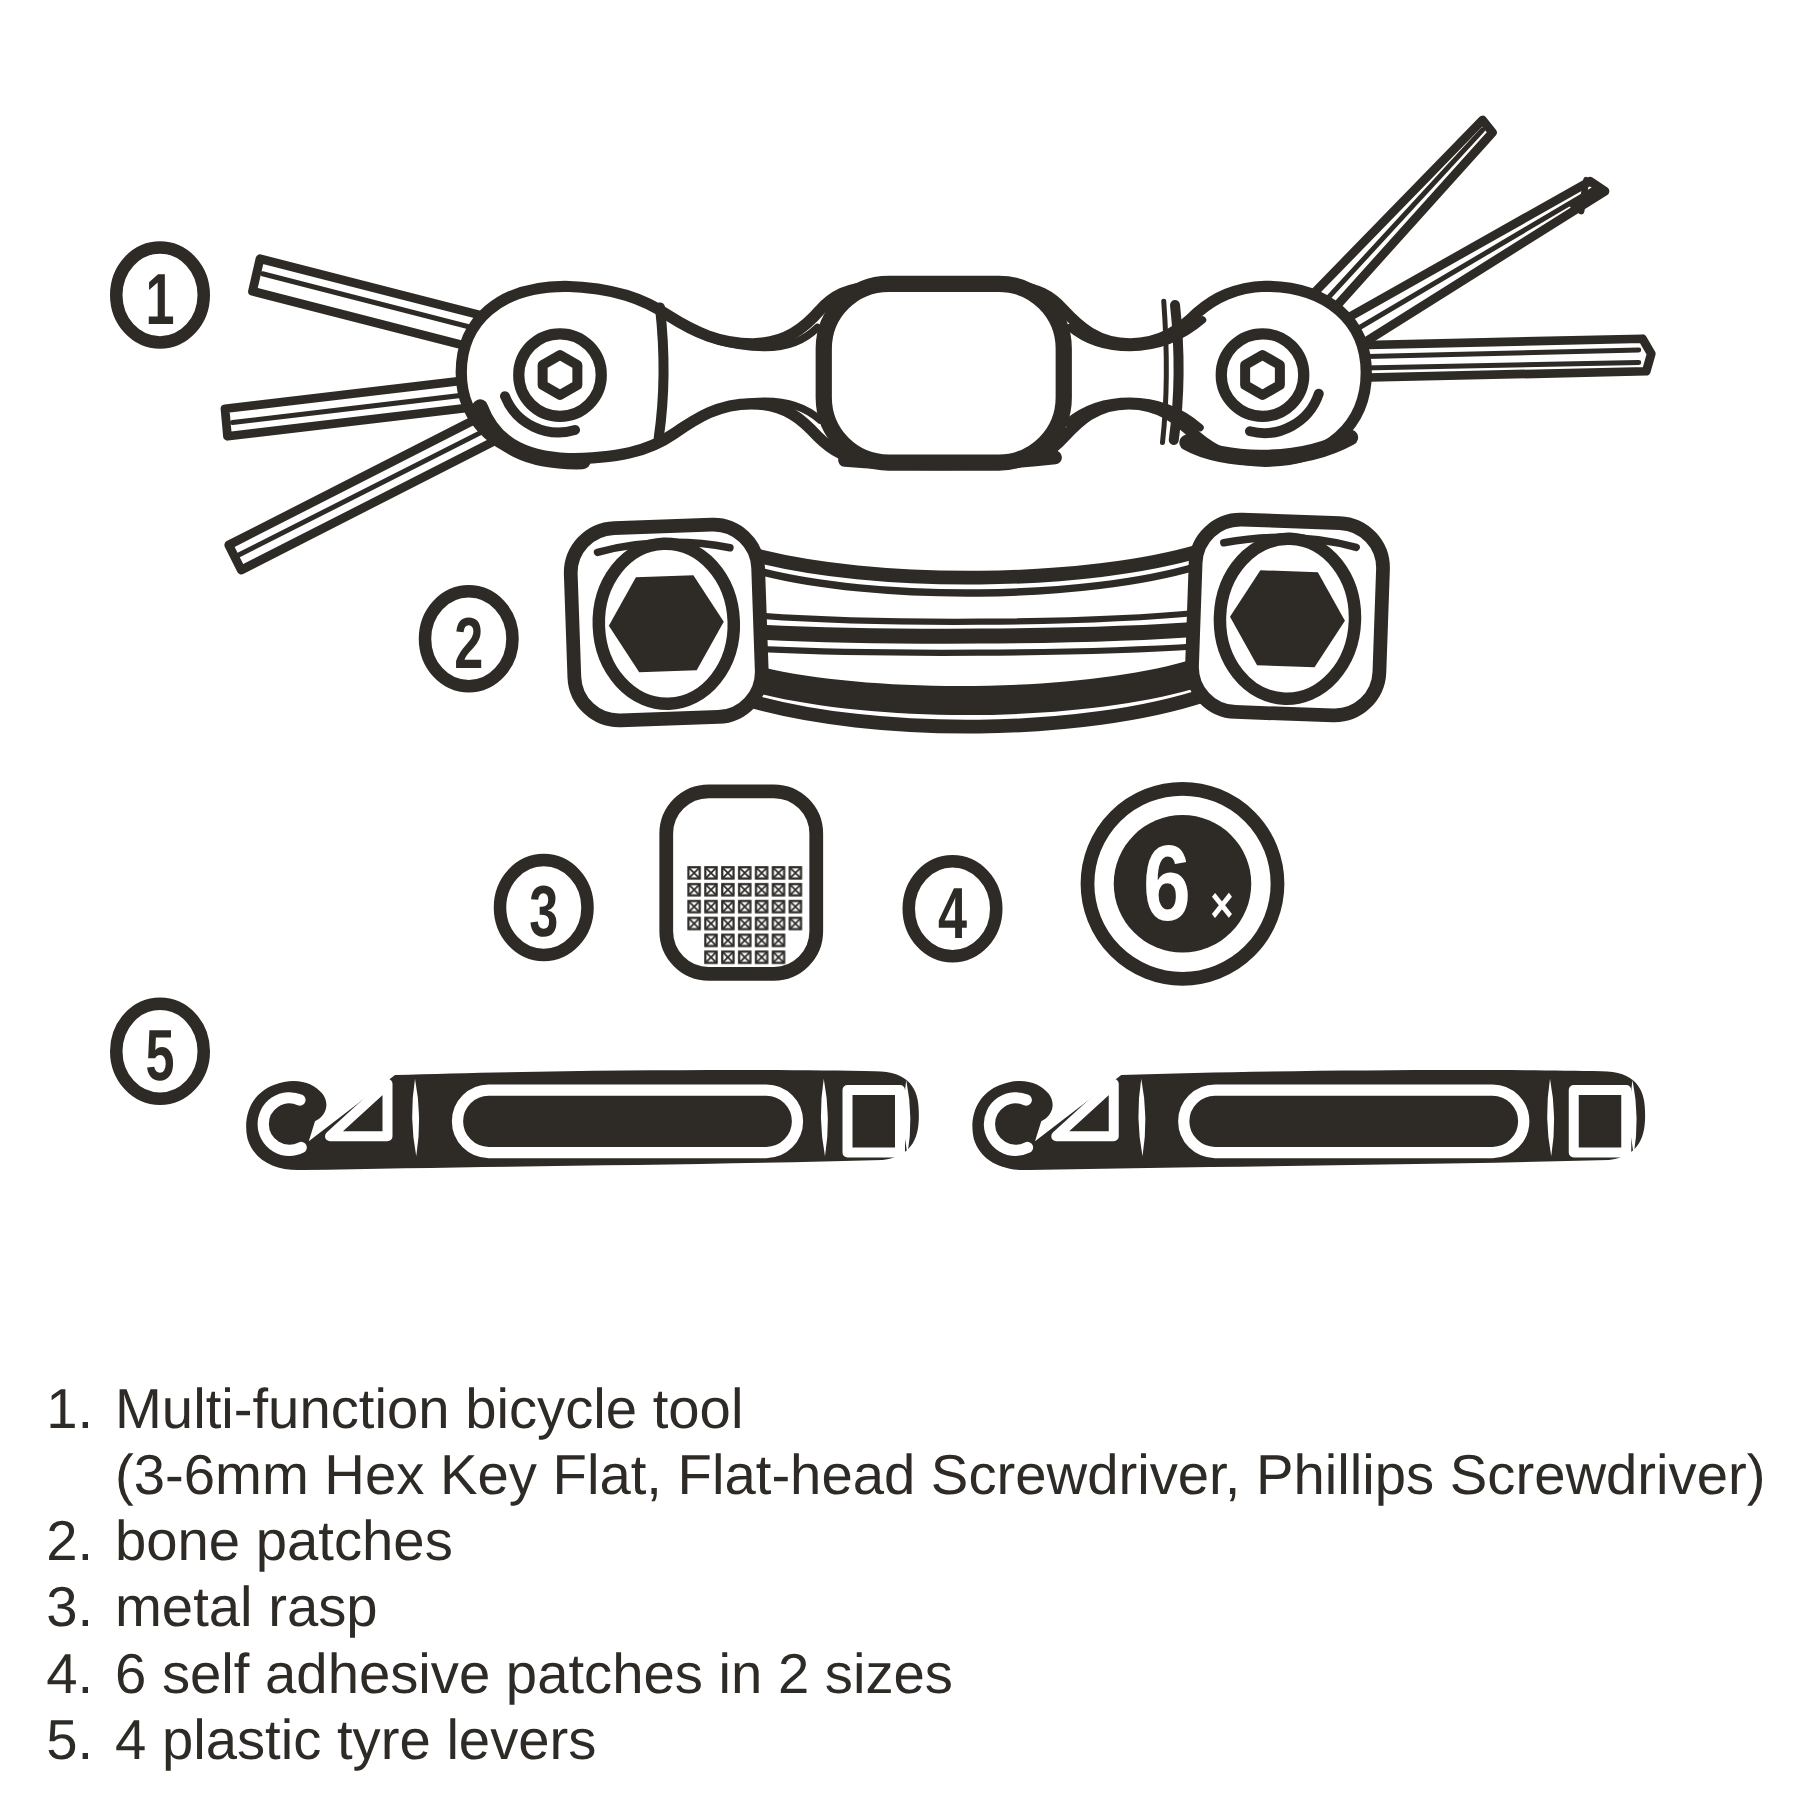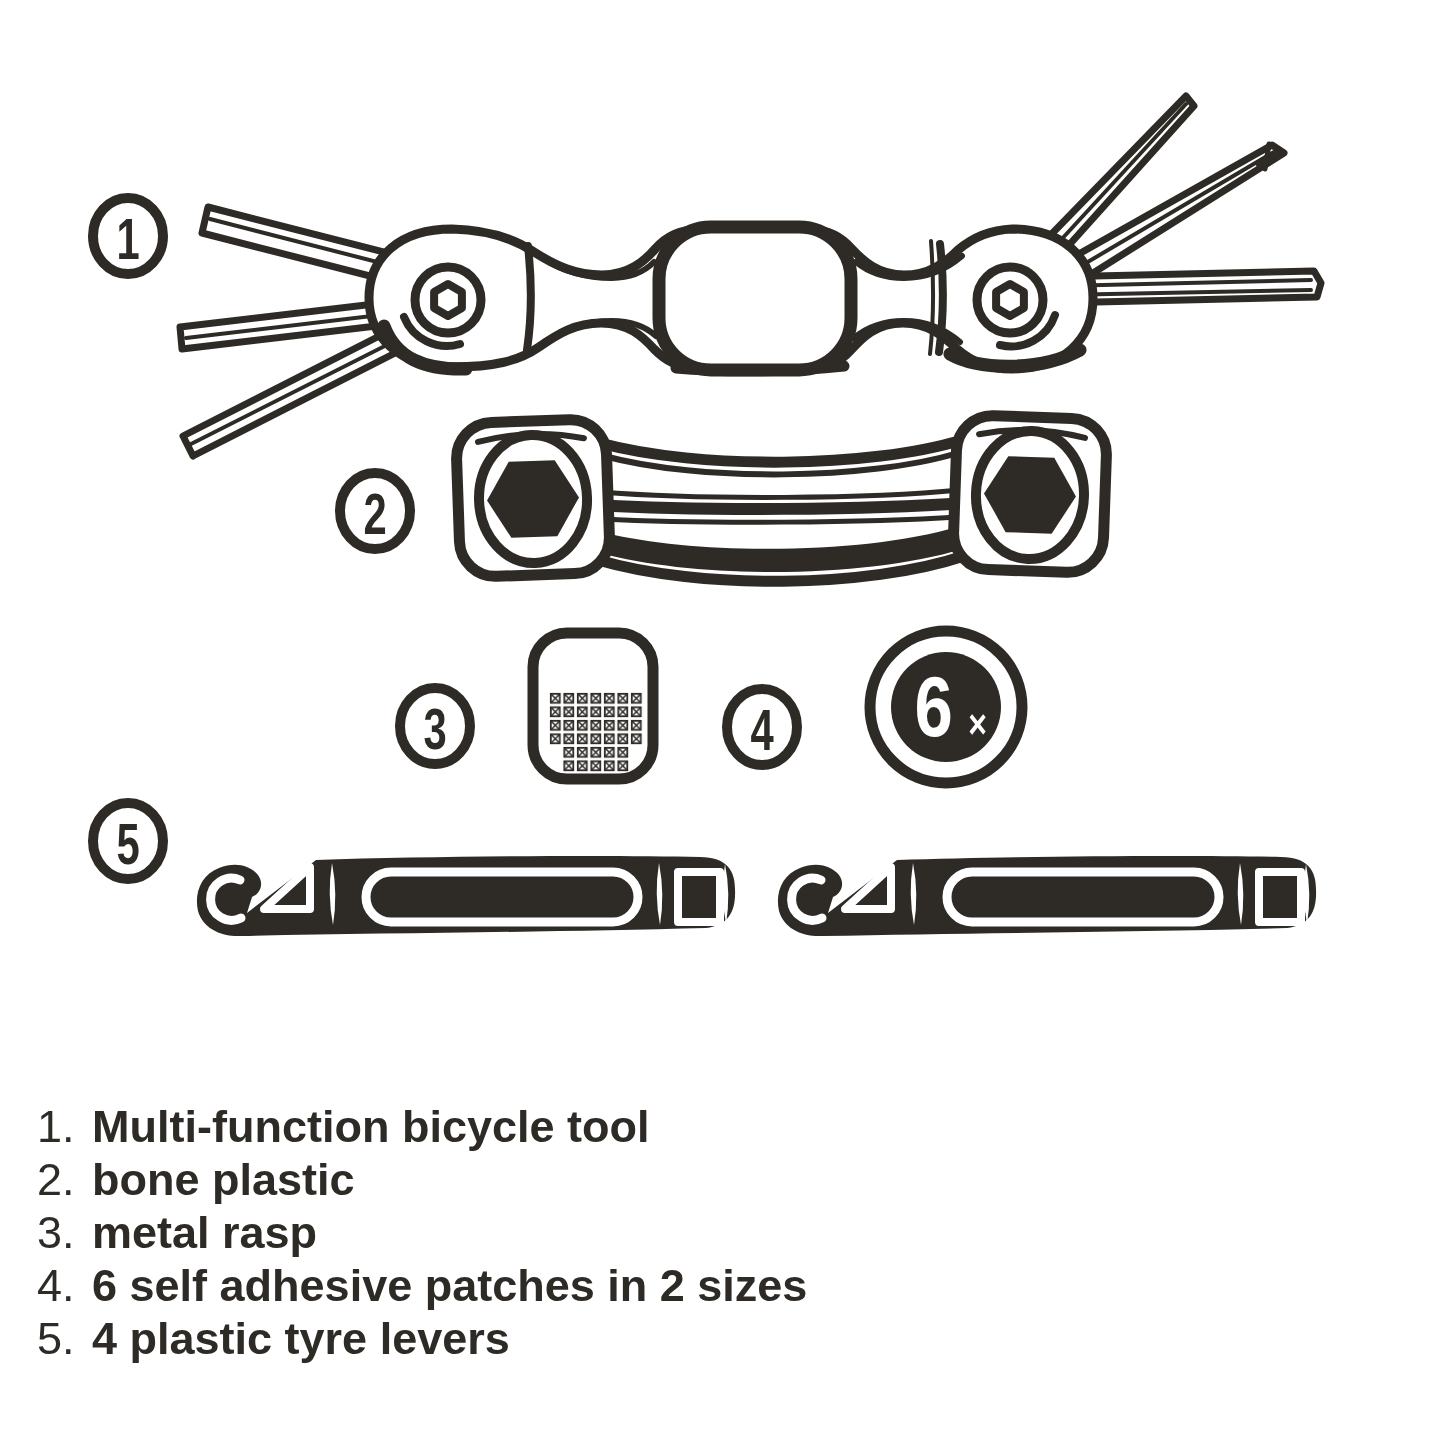--- a/index.html
+++ b/index.html
@@ -24,21 +24,21 @@
   .ws8{fill:none;stroke:#ffffff;stroke-width:8;stroke-linecap:round;stroke-linejoin:round;}
   .ws9{fill:none;stroke:#ffffff;stroke-width:9;stroke-linecap:round;stroke-linejoin:round;}
   .callout-ellipse{fill:#ffffff;stroke:#2e2b27;stroke-width:10;}
   .callout-num{fill:#2e2b27;font-family:"Liberation Sans",sans-serif;font-weight:bold;font-size:58px;}
   .patch-num{fill:#ffffff;font-family:"Liberation Sans",sans-serif;font-weight:bold;font-size:86px;}
   .patch-x{fill:#ffffff;font-family:"Liberation Sans",sans-serif;font-weight:bold;font-size:40px;}
   
   #legend{position:absolute;left:37px;top:1100px;width:1400px;}
   .legend-line{display:flex;font-size:45px;line-height:53px;letter-spacing:0px;white-space:nowrap;}
   .legend-line .num{flex:0 0 55px;}
-  .legend-line .txt{flex:1 1 auto;font-weight:bold;}
+  .legend-line .txt{flex:1 1 auto;}
 </style>
 </head>
 <body>
 
 <div id="stage">
 
 <svg id="diagram-svg" width="1445" height="1445" viewBox="0 0 1445 1445" xmlns="http://www.w3.org/2000/svg" xmlns:xlink="http://www.w3.org/1999/xlink">
 
   <defs>
     <pattern id="raspdots" width="13.5" height="13.5" patternUnits="userSpaceOnUse" x="549" y="692">
@@ -210,22 +210,26 @@
     </g>
   </g>
 </svg>
 
 <div id="legend">
   <div class="legend-line">
     <span class="num">1.</span>
     <span class="txt">Multi-function bicycle tool</span>
   </div>
   <div class="legend-line">
+    <span class="num"></span>
+    <span class="txt">(3-6mm Hex Key Flat, Flat-head Screwdriver, Phillips Screwdriver)</span>
+  </div>
+  <div class="legend-line">
     <span class="num">2.</span>
-    <span class="txt">bone plastic</span>
+    <span class="txt">bone patches</span>
   </div>
   <div class="legend-line">
     <span class="num">3.</span>
     <span class="txt">metal rasp</span>
   </div>
   <div class="legend-line">
     <span class="num">4.</span>
     <span class="txt">6 self adhesive patches in 2 sizes</span>
   </div>
   <div class="legend-line">

